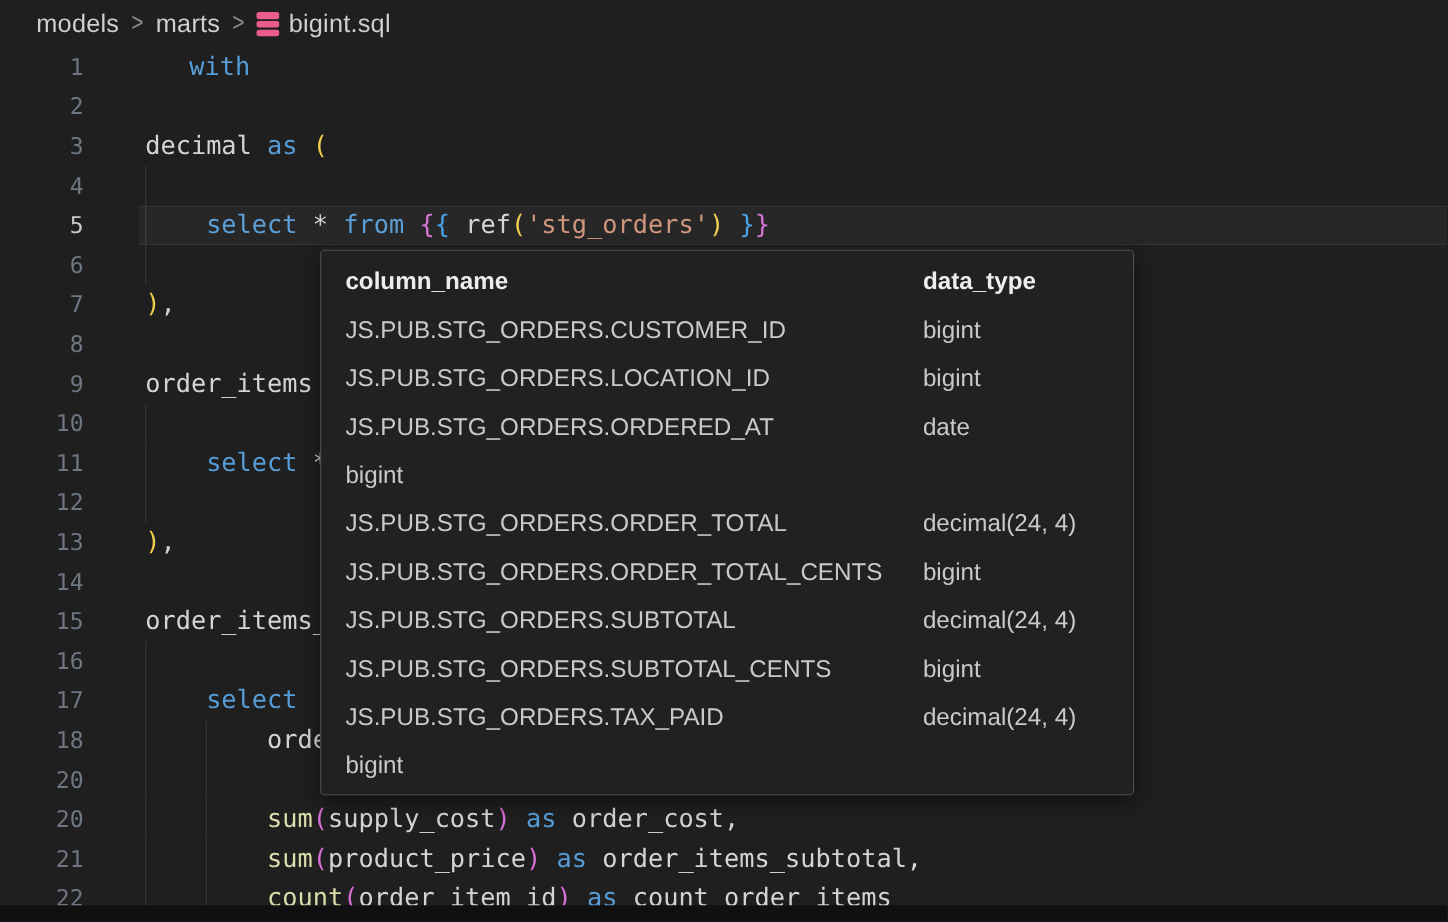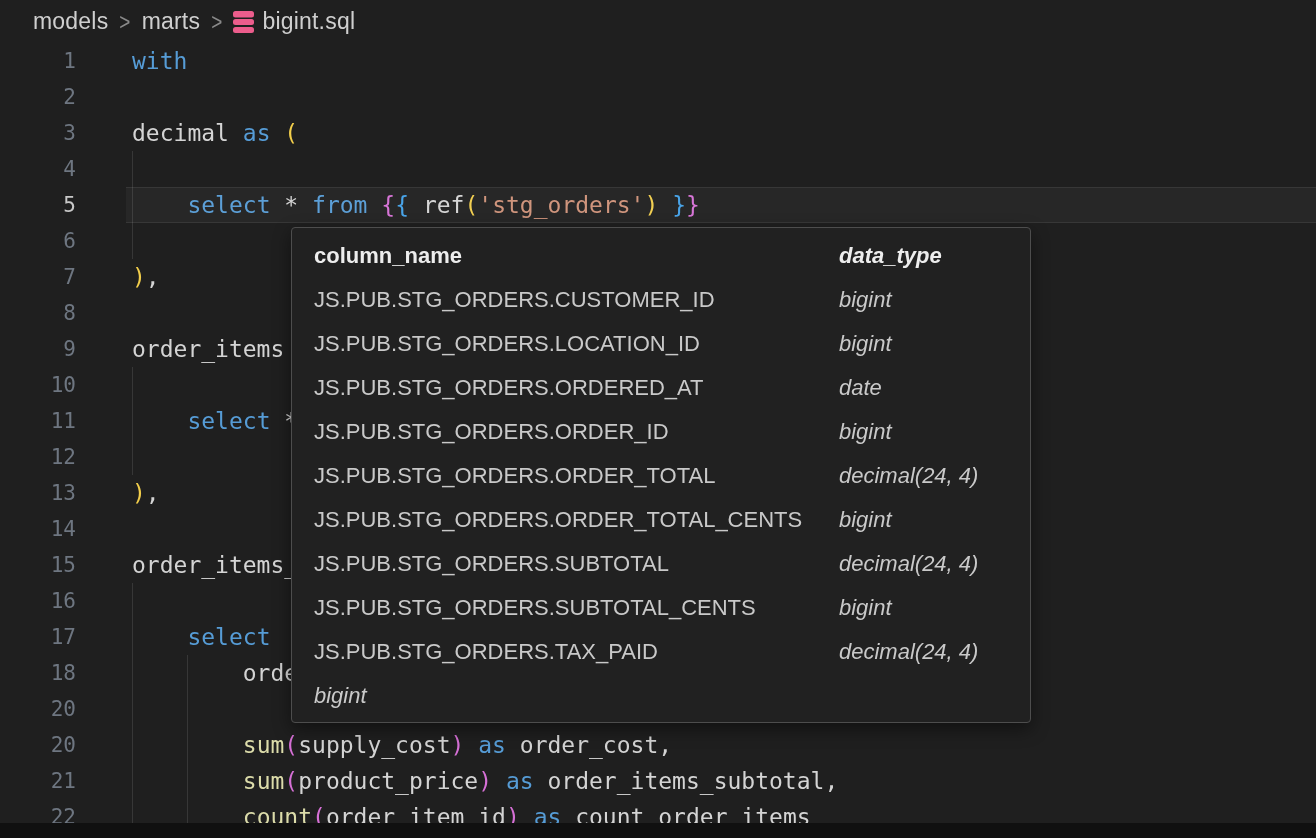--- a/index.html
+++ b/index.html
@@ -50,21 +50,21 @@
     position:absolute; left:291px; top:184px; width:740px; height:496px;
     box-sizing:border-box; z-index:10;
     background:#212121; border:1px solid #4d4d4d; border-radius:4px;
     box-shadow:0 6px 18px rgba(0,0,0,0.45);
     font-family:"Liberation Sans", sans-serif;
     font-size:22px; color:#c9c9c9;
     padding:6px 0; overflow:hidden;
   }
   .prow { height:44px; display:flex; align-items:center; padding:0 22px; }
   .pname { width:525px; flex:none; white-space:nowrap; }
-  .ptype { flex:1; white-space:nowrap;font-style:italic; }
+  .ptype { flex:1; white-space:nowrap; }
   .prow.header { font-weight:bold; color:#ededed; }
 
   .bottom-strip { height:15px; background:#101010; }
 </style>
 </head>
 <body>
 
 <div class="app">
 
   <div class="breadcrumb">
@@ -81,21 +81,21 @@
         </g>
       </svg>
       <span>bigint.sql</span>
     </span>
   </div>
 
   <div class="editor">
     <div id="lines">
         <div class="line">
           <div class="gutter">1</div>
-          <div class="code"><span style="color: rgb(86, 156, 214);">with</span></div>
+          <div class="code"><span style="color: rgb(86, 156, 214); margin-left: 40px;">with</span></div>
         </div>
         <div class="line">
           <div class="gutter">2</div>
           <div class="code"></div>
         </div>
         <div class="line">
           <div class="gutter">3</div>
           <div class="code"><span style="color: rgb(212, 212, 212);">decimal </span><span style="color: rgb(86, 156, 214);">as</span><span style="color: rgb(212, 212, 212);"> </span><span style="color: rgb(242, 206, 75);">(</span></div>
         </div>
         <div class="line">
@@ -188,21 +188,20 @@
           </div>
           <div class="prow">
             <div class="pname">JS.PUB.STG_ORDERS.LOCATION_ID</div>
             <div class="ptype">bigint</div>
           </div>
           <div class="prow">
             <div class="pname">JS.PUB.STG_ORDERS.ORDERED_AT</div>
             <div class="ptype">date</div>
           </div>
           <div class="prow">
-            <div class="pname">JS.PUB.STG_ORDERS.ORDER_ID</div>
             <div class="ptype">bigint</div>
           </div>
           <div class="prow">
             <div class="pname">JS.PUB.STG_ORDERS.ORDER_TOTAL</div>
             <div class="ptype">decimal(24, 4)</div>
           </div>
           <div class="prow">
             <div class="pname">JS.PUB.STG_ORDERS.ORDER_TOTAL_CENTS</div>
             <div class="ptype">bigint</div>
           </div>

